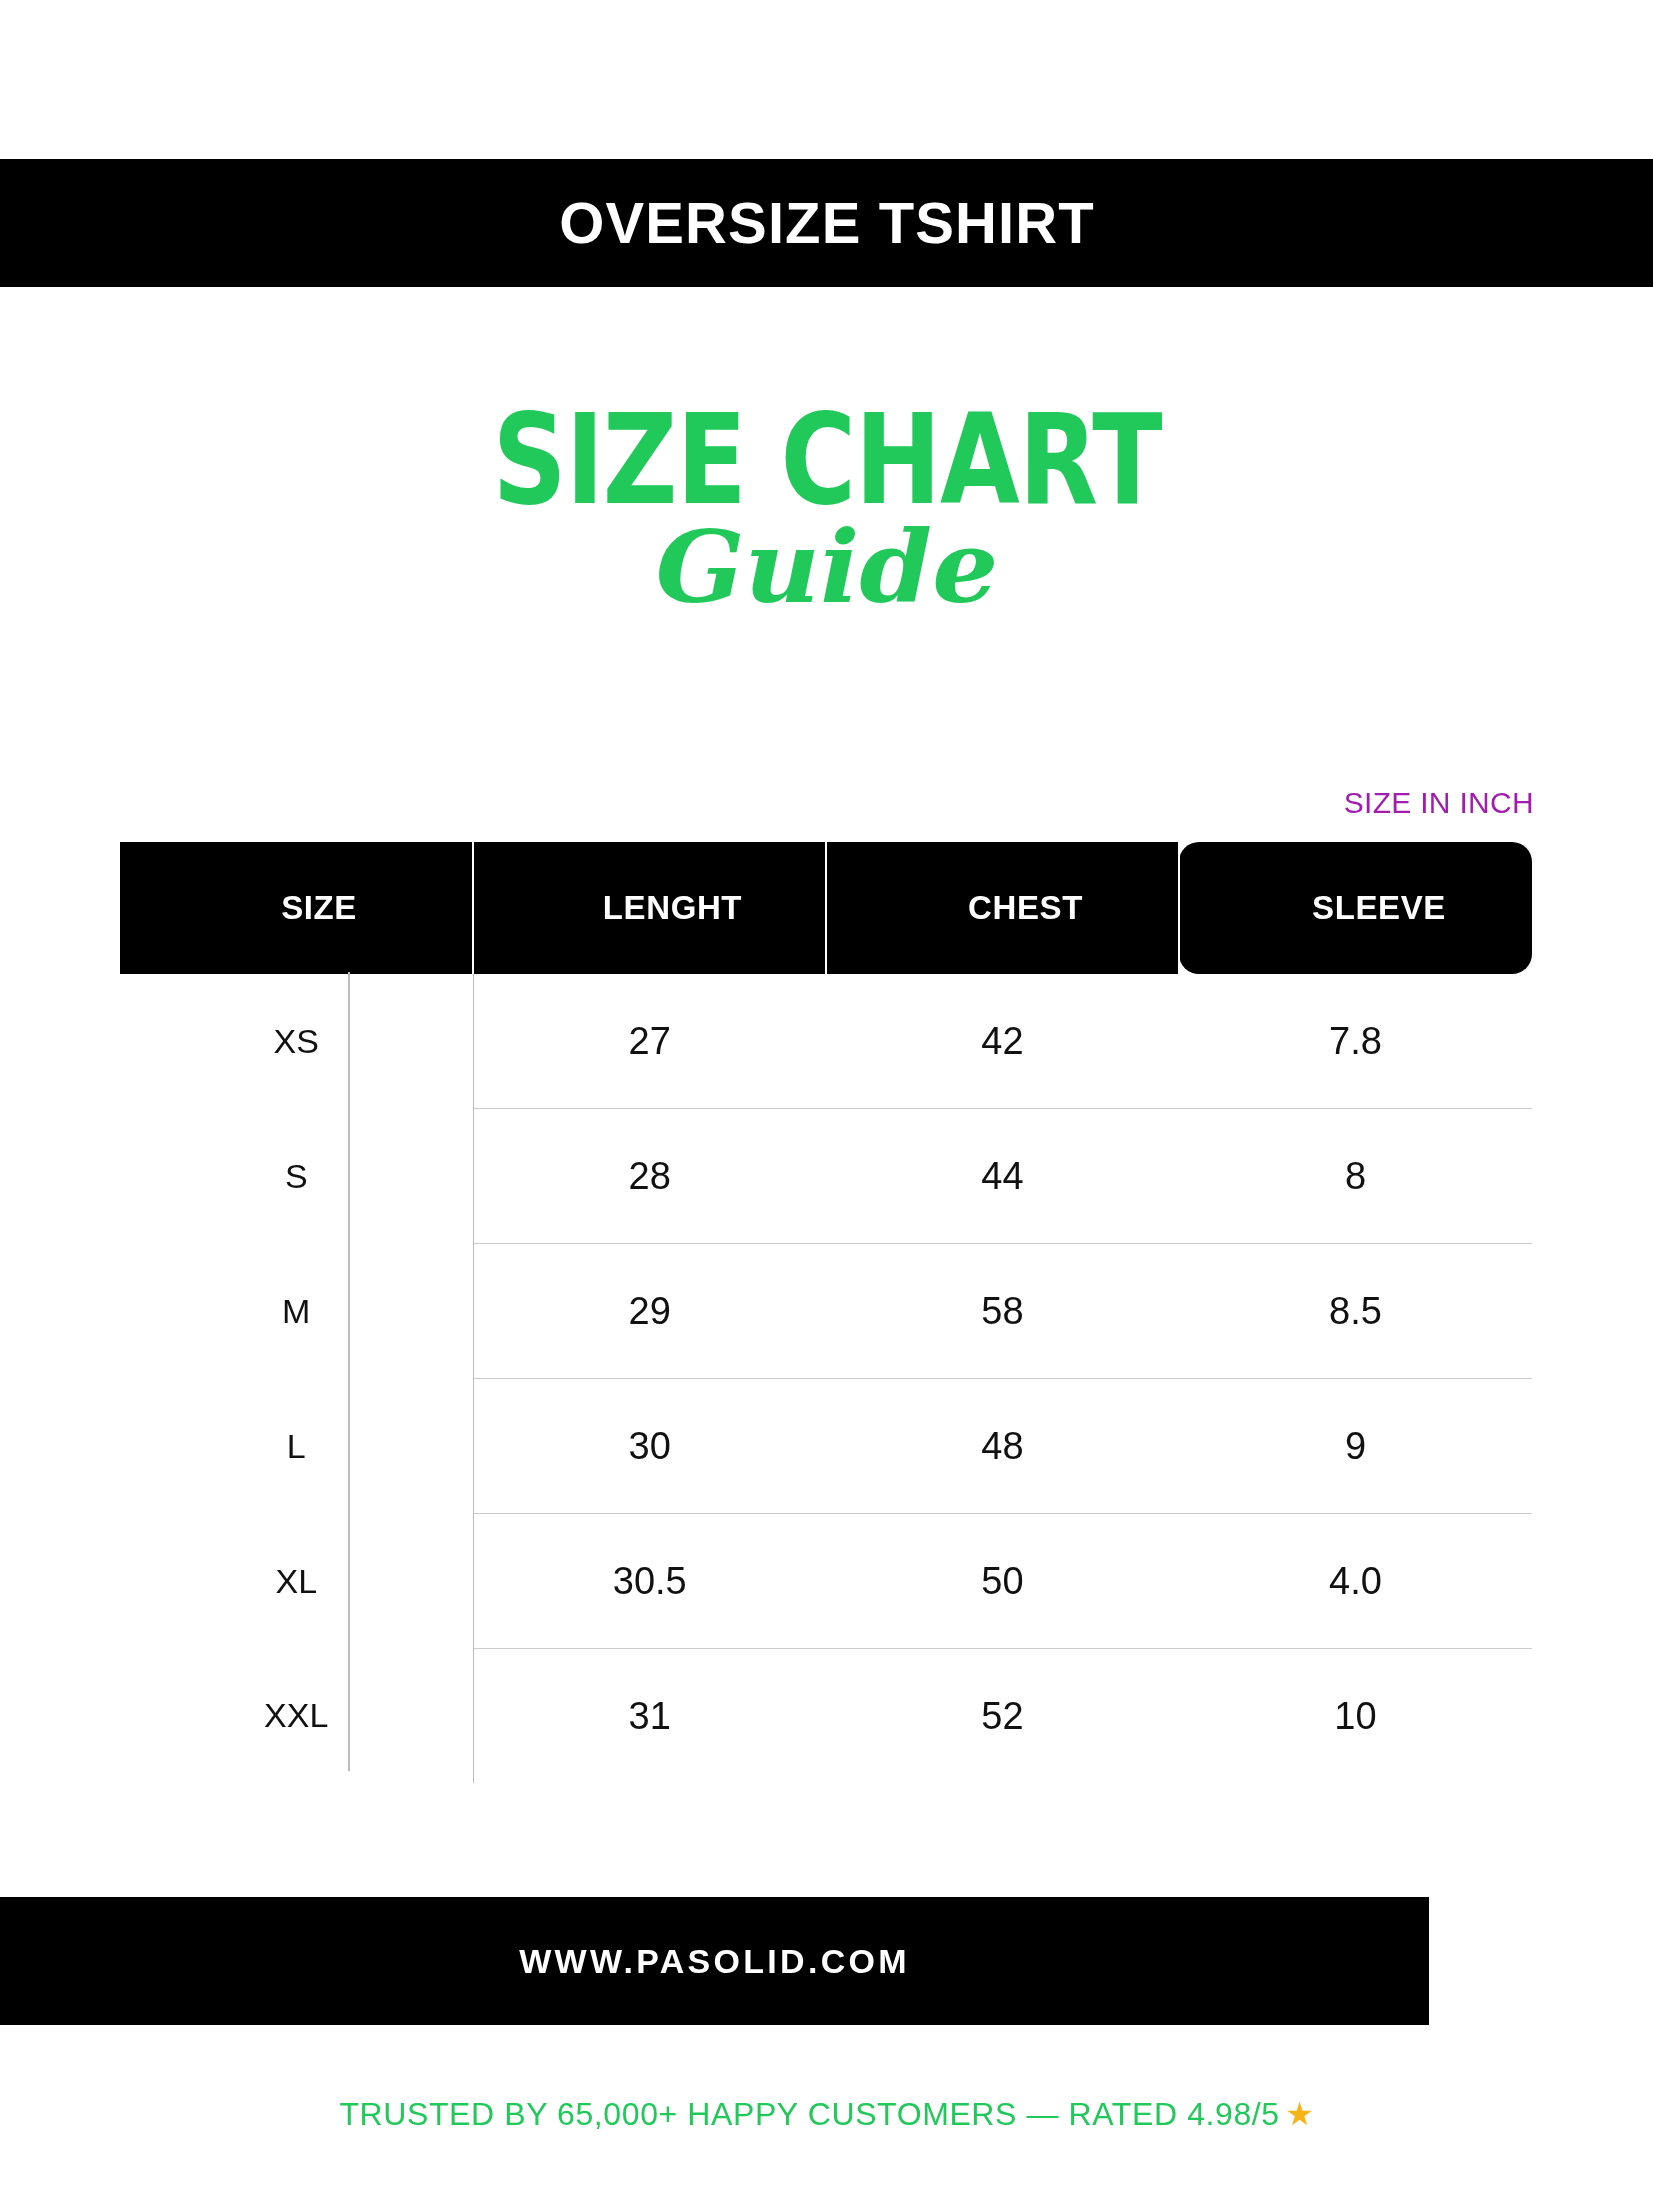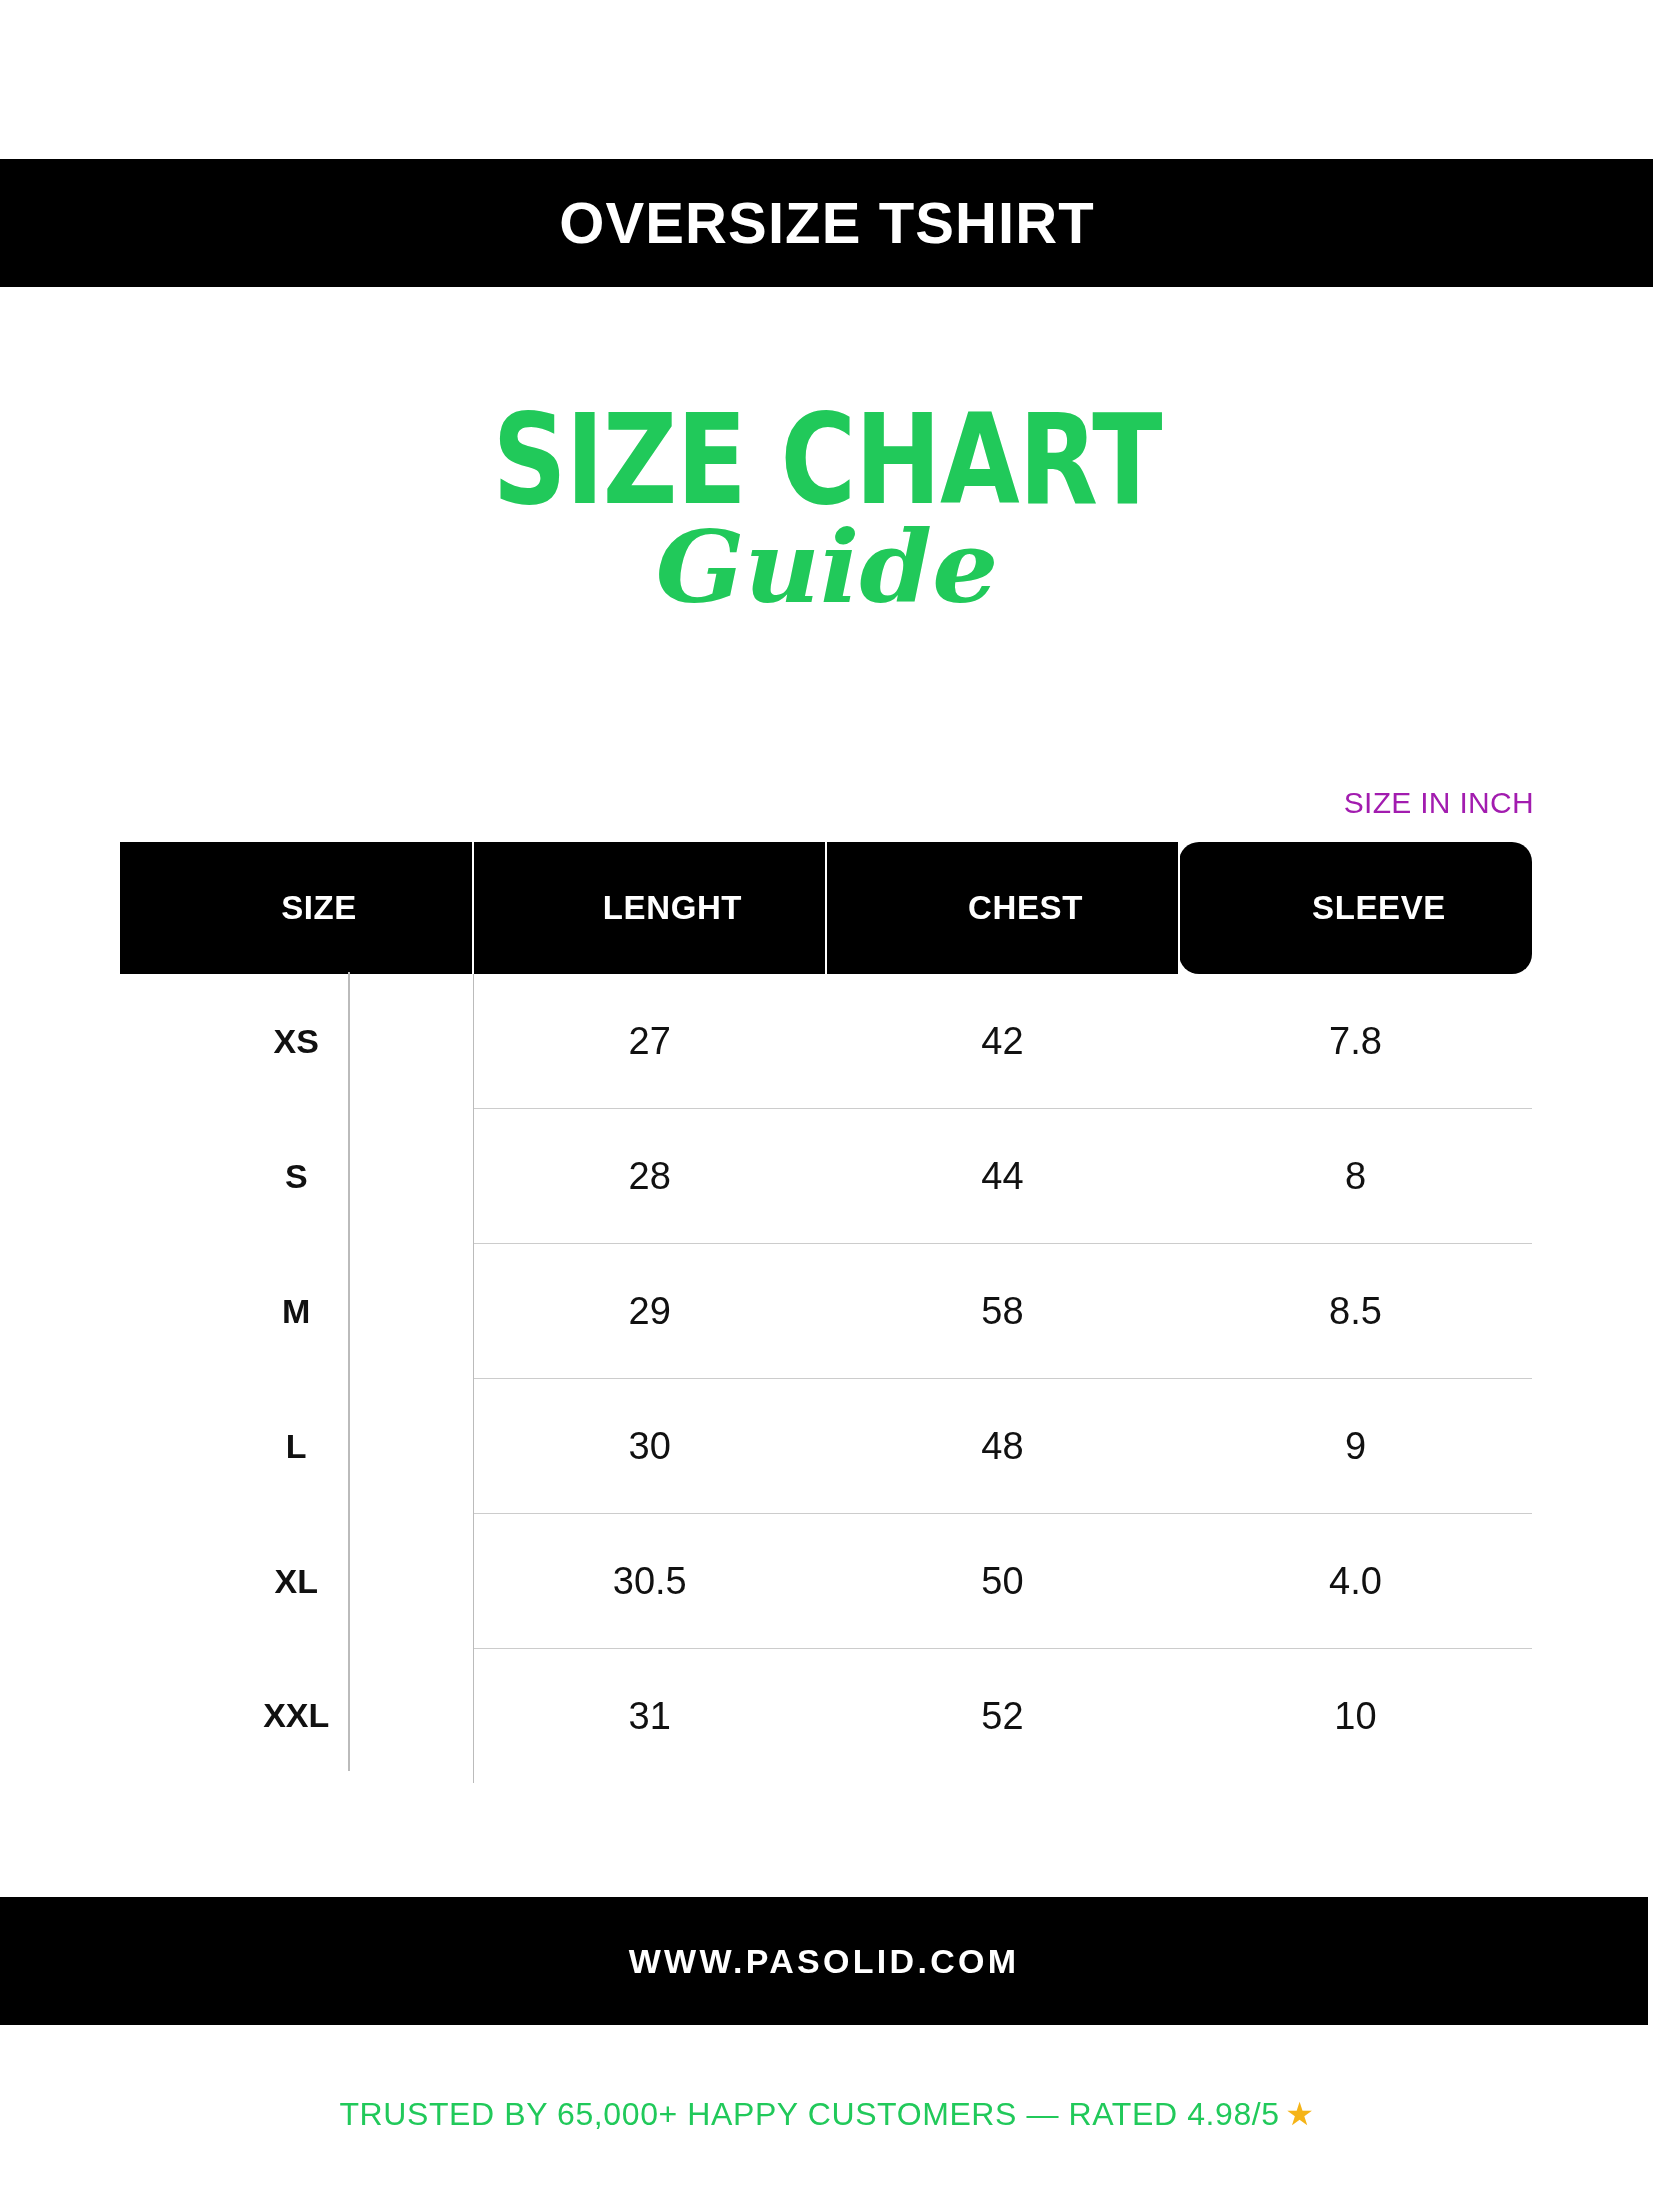--- a/index.html
+++ b/index.html
@@ -119,41 +119,41 @@
     height: 132px;
     text-align: center;
     vertical-align: middle;
     font-size: 38px;
     border-bottom: 1.7px solid #cccccc;
   }
   table.size-table tbody tr:last-child td {
     border-bottom: none;
   }
   table.size-table tbody td.size-col {
-    font-weight: bold;
+    font-weight: normal;
     font-size: 34px;
     border-right: 1.7px solid #bbbbbb;
     border-bottom: none;
   }
   
   .vline {
     position: absolute;
     left: 348px;
     top: 972px;
     width: 1.7px;
     height: 799px;
     background: #bbbbbb;
   }
 
   
   .bottom-banner {
     position: absolute;
     left: 0;
     top: 1897px;
-    width: 1648px;
+    width: 1429px;
     height: 128px;
     background: #000000;
     display: flex;
     align-items: center;
     justify-content: center;
   }
   .bottom-banner-text {
     color: #ffffff;
     font-size: 34px;
     font-weight: bold;

